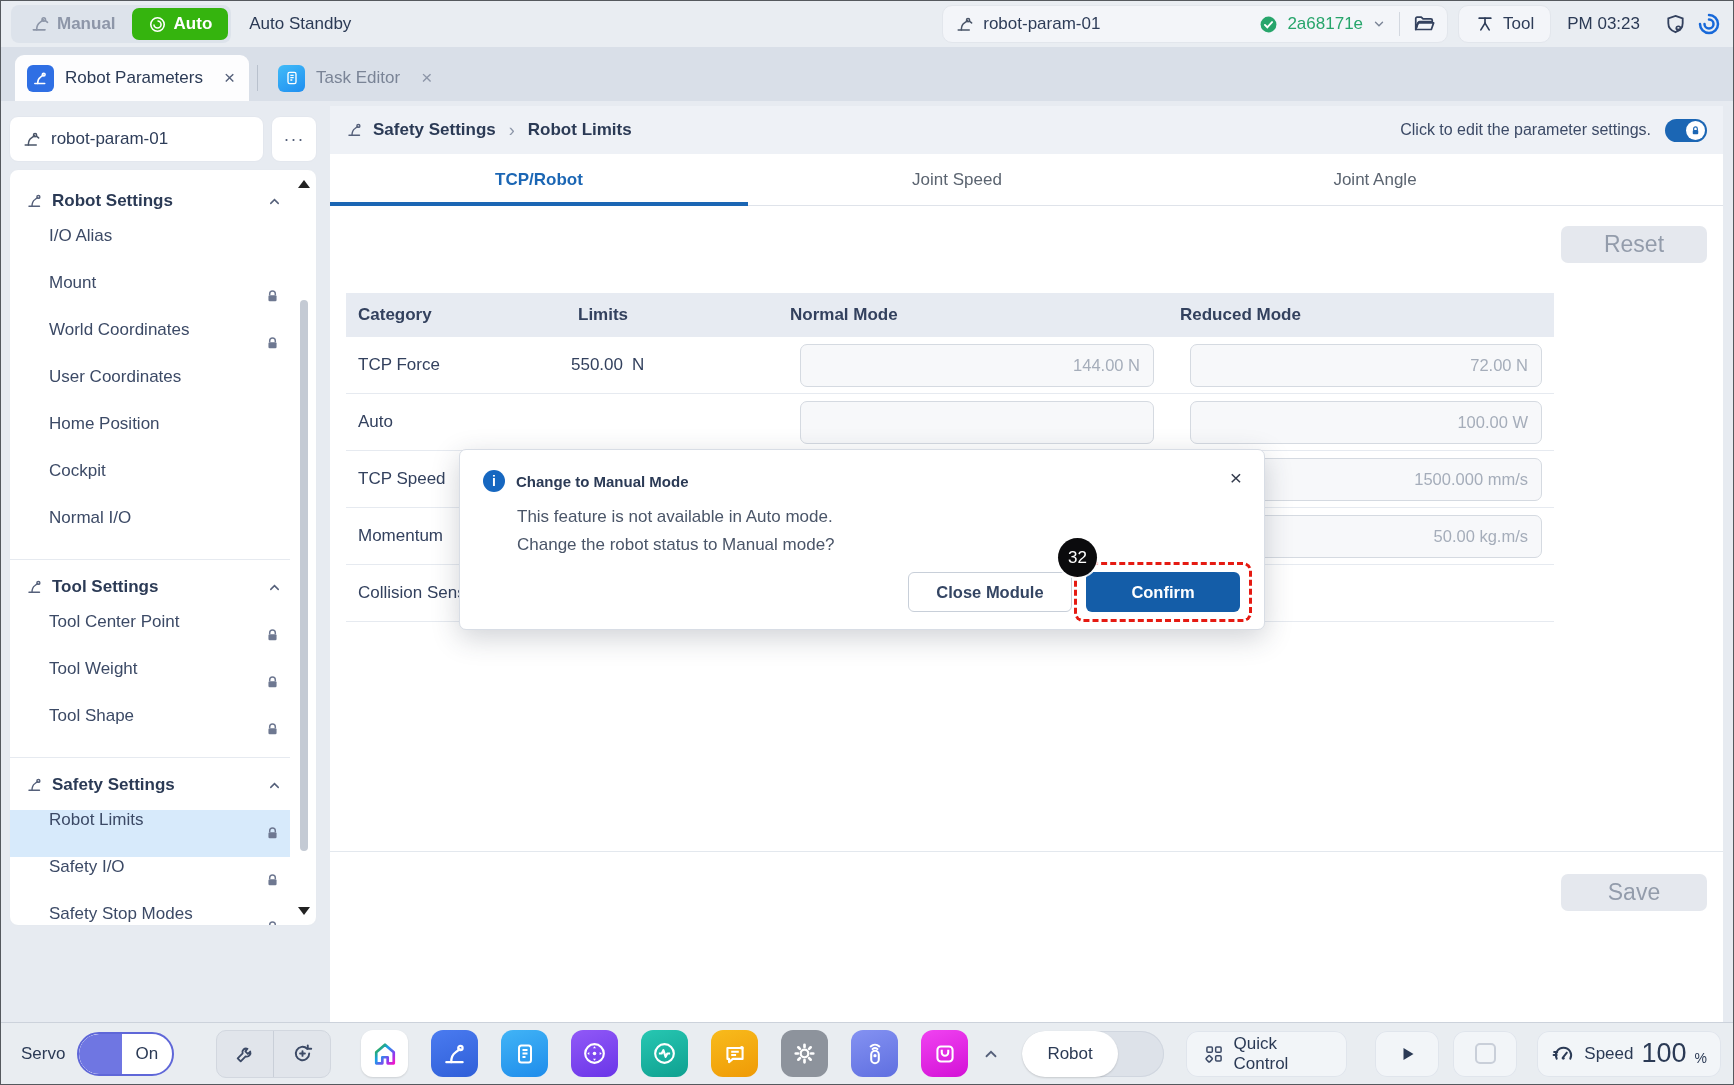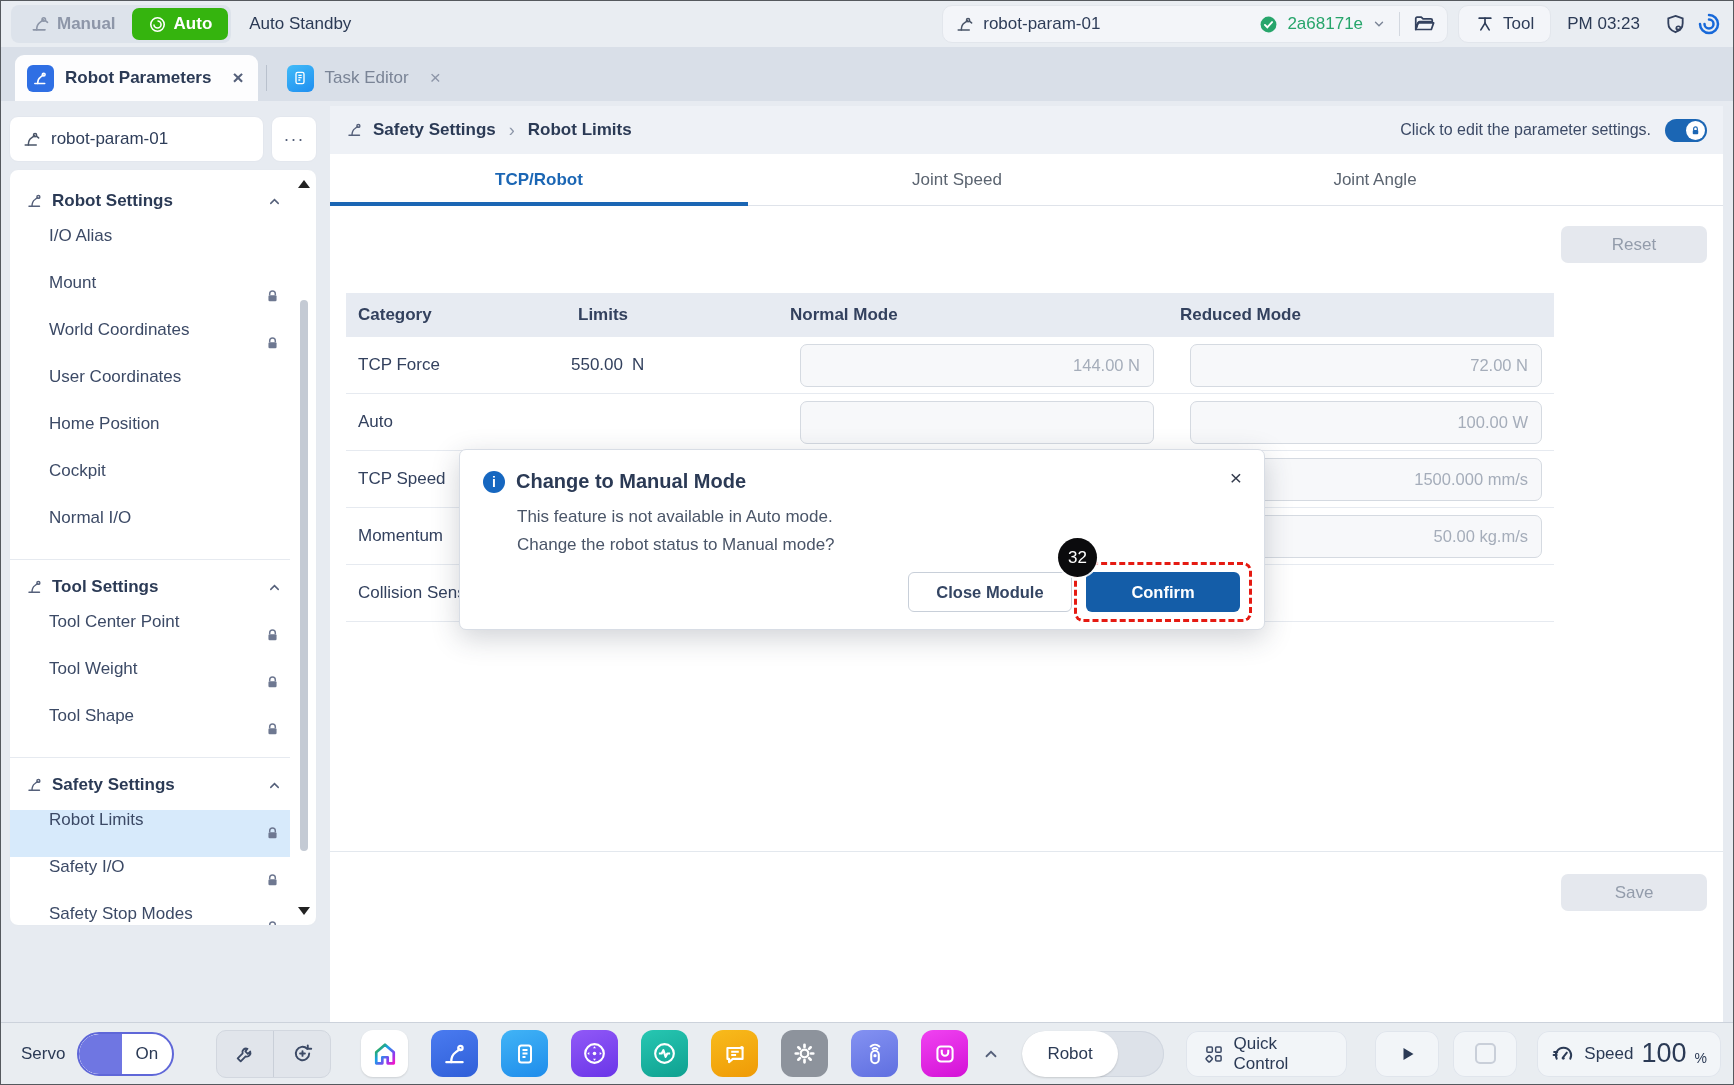--- a/index.html
+++ b/index.html
@@ -27,21 +27,21 @@
   .file-name { color:#2e3d59; margin-right:150px; }
   .commit { color:#27a56b; font-weight:400; }
   .pill-divider { width:1px; height:24px; background:#d3d8e0; margin:0 4px; }
   .tool-btn { display:flex; align-items:center; gap:8px; background:#f3f5f9; border:1px solid #e2e6ec; border-radius:10px; height:38px; padding:0 16px; margin-left:10px; color:#2e3d59; }
   .clock { margin:0 14px 0 16px; color:#2b3a55; }
   .top-icon { margin-left:10px; }
 
   
   .tabstrip { height:54px; background:#d9dfe8; display:flex; align-items:flex-end; padding:0 0 0 14px; }
   .etab { display:flex; align-items:center; gap:11px; height:46px; padding:0 14px 0 12px; border-radius:9px 9px 0 0; color:#7a8496; position:relative; }
-  .etab.active { background:#fdfdfe; color:#2b3a55; font-weight:700; }
+  .etab.active { background:#fdfdfe; color:#2b3a55; font-weight:400; }
   .etab .x { font-size:19px; color:#55607a; margin-left:10px; }
   .etab.inactive .x { color:#8d96a8; }
   .tab-sep { width:1px; height:26px; background:#b9c1cd; margin:0 8px 10px 8px; }
   .tab-tile { width:27px; height:27px; border-radius:6px; display:flex; align-items:center; justify-content:center; }
   .tile-robot { background:#2f6fe4; }
   .tile-doc { background:linear-gradient(150deg,#41bbf8,#1f8ef0); }
 
   
   .workspace { display:flex; height:925px; padding:5px 10px 0 8px; }
   .sidebar { width:308px; flex:none; display:flex; flex-direction:column; }
@@ -69,41 +69,41 @@
   .crumb-right { margin-left:auto; display:flex; align-items:center; gap:14px; }
   .edit-hint { color:#3c4a66; font-size:16px; }
   .toggle { width:42px; height:23px; border-radius:12px; background:#1b66b4; position:relative; }
   .toggle .knob { position:absolute; right:2px; top:2px; width:19px; height:19px; border-radius:50%; background:#fff; display:flex; align-items:center; justify-content:center; }
   .mtabs { display:flex; border-bottom:1px solid #dfe3ea; height:52px; }
   .mtab { width:418px; display:flex; align-items:center; justify-content:center; color:#5b6470; position:relative; }
   .mtab.active { color:#1b66b4; font-weight:600; }
   .mtab.active::after { content:""; position:absolute; left:0; right:0; bottom:-1px; height:4px; background:#1b66b4; }
   .mbody { flex:1; position:relative; padding:0 16px; }
   .reset-row { display:flex; justify-content:flex-end; margin-top:20px; }
-  .gbtn { width:146px; height:37px; border-radius:7px; background:#e5e8ee; color:#939cab; display:flex; align-items:center; justify-content:center; font-size:17px; }
+  .gbtn { width:146px; height:37px; border-radius:7px; background:#e5e8ee; color:#939cab; display:flex; align-items:center; justify-content:center; font-size:23px; }
 
   .table { width:1208px; margin-top:30px; }
   .trow, .thead { display:grid; grid-template-columns:210px 220px 390px 1fr; align-items:center; }
   .thead { height:44px; background:#e7ebf2; font-weight:600; color:#33415e; }
   .thead .h1 { padding-left:12px; }
   .thead .h2 { padding-left:22px; }
   .thead .h3, .thead .h4 { padding-left:14px; }
   .trow { height:57px; border-bottom:1px solid #e6eaf0; color:#33415e; }
   .c-cat { padding-left:12px; }
   .c-lim { padding-left:15px; display:flex; gap:9px; }
   .c-norm, .c-red { padding:0 12px 0 8px; }
   .tinput { height:43px; background:#f7f8fa; border:1px solid #d5dae1; border-radius:7px; display:flex; align-items:center; justify-content:flex-end; padding-right:13px; color:#a5adba; font-size:16.5px;margin-left:16px; }
 
   .save-area { position:absolute; left:0; right:0; bottom:0; height:175px; border-top:1px solid #e3e8ee; padding:22px 16px 0 0; display:flex; justify-content:flex-end; align-items:flex-start; }
 
   
   .modal { position:absolute; left:458px; top:448px; width:806px; height:181px; background:#fff; border:1px solid #d8dde5; border-radius:7px; box-shadow:0 8px 28px rgba(40,50,70,.22); z-index:20; }
   .dlg-head { position:absolute; left:23px; top:20px; display:flex; align-items:center; gap:11px; }
   .info-badge { width:22px; height:22px; border-radius:50%; background:#1667c0; color:#fff; font-weight:700; font-size:14px; display:flex; align-items:center; justify-content:center; }
-  .dlg-title { font-weight:700; color:#2b3a55; font-size:20px; }
+  .dlg-title { font-weight:700; color:#2b3a55; font-size:15px; }
   .dlg-x { position:absolute; right:22px; top:16px; font-size:21px; color:#333b4c; }
   .dlg-line { position:absolute; left:57px; color:#4a5568; }
   .l1 { top:57px; } .l2 { top:85px; }
   .btn-closemod { position:absolute; right:192px; bottom:17px; width:164px; height:40px; background:#fff; border:1px solid #c8cfd9; border-radius:6px; color:#344563; font-weight:600; font-size:16.5px; display:flex; align-items:center; justify-content:center; }
   .btn-confirm { position:absolute; right:24px; bottom:17px; width:154px; height:40px; background:#145da8; border-radius:6px; color:#fff; font-weight:600; font-size:16.5px; display:flex; align-items:center; justify-content:center; }
   .red-dash { position:absolute; right:12px; bottom:7px; width:178px; height:60px; border:3px dashed #e51a12; border-radius:9px; }
   .step-badge { position:absolute; left:598px; top:88px; width:39px; height:39px; border-radius:50%; background:#0b0b0d; color:#fff; font-size:17px; display:flex; align-items:center; justify-content:center; box-shadow:0 0 0 2px rgba(255,255,255,.85); z-index:22; }
 
   
   .bottombar { position:absolute; left:0; right:0; bottom:0; height:62px; background:#e9edf1; border-top:1px solid #ccd2db; display:flex; align-items:center; padding:0 12px; }

